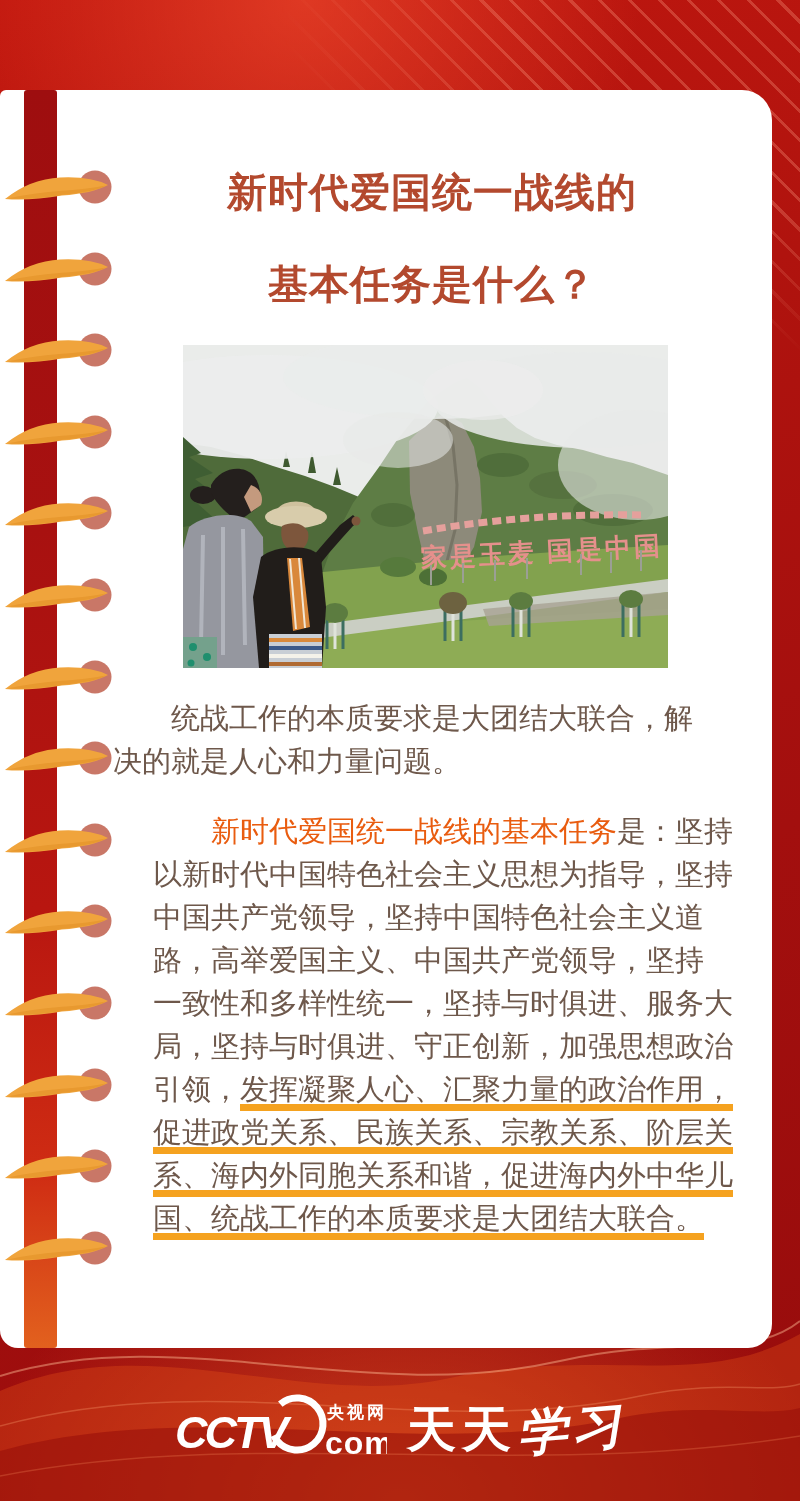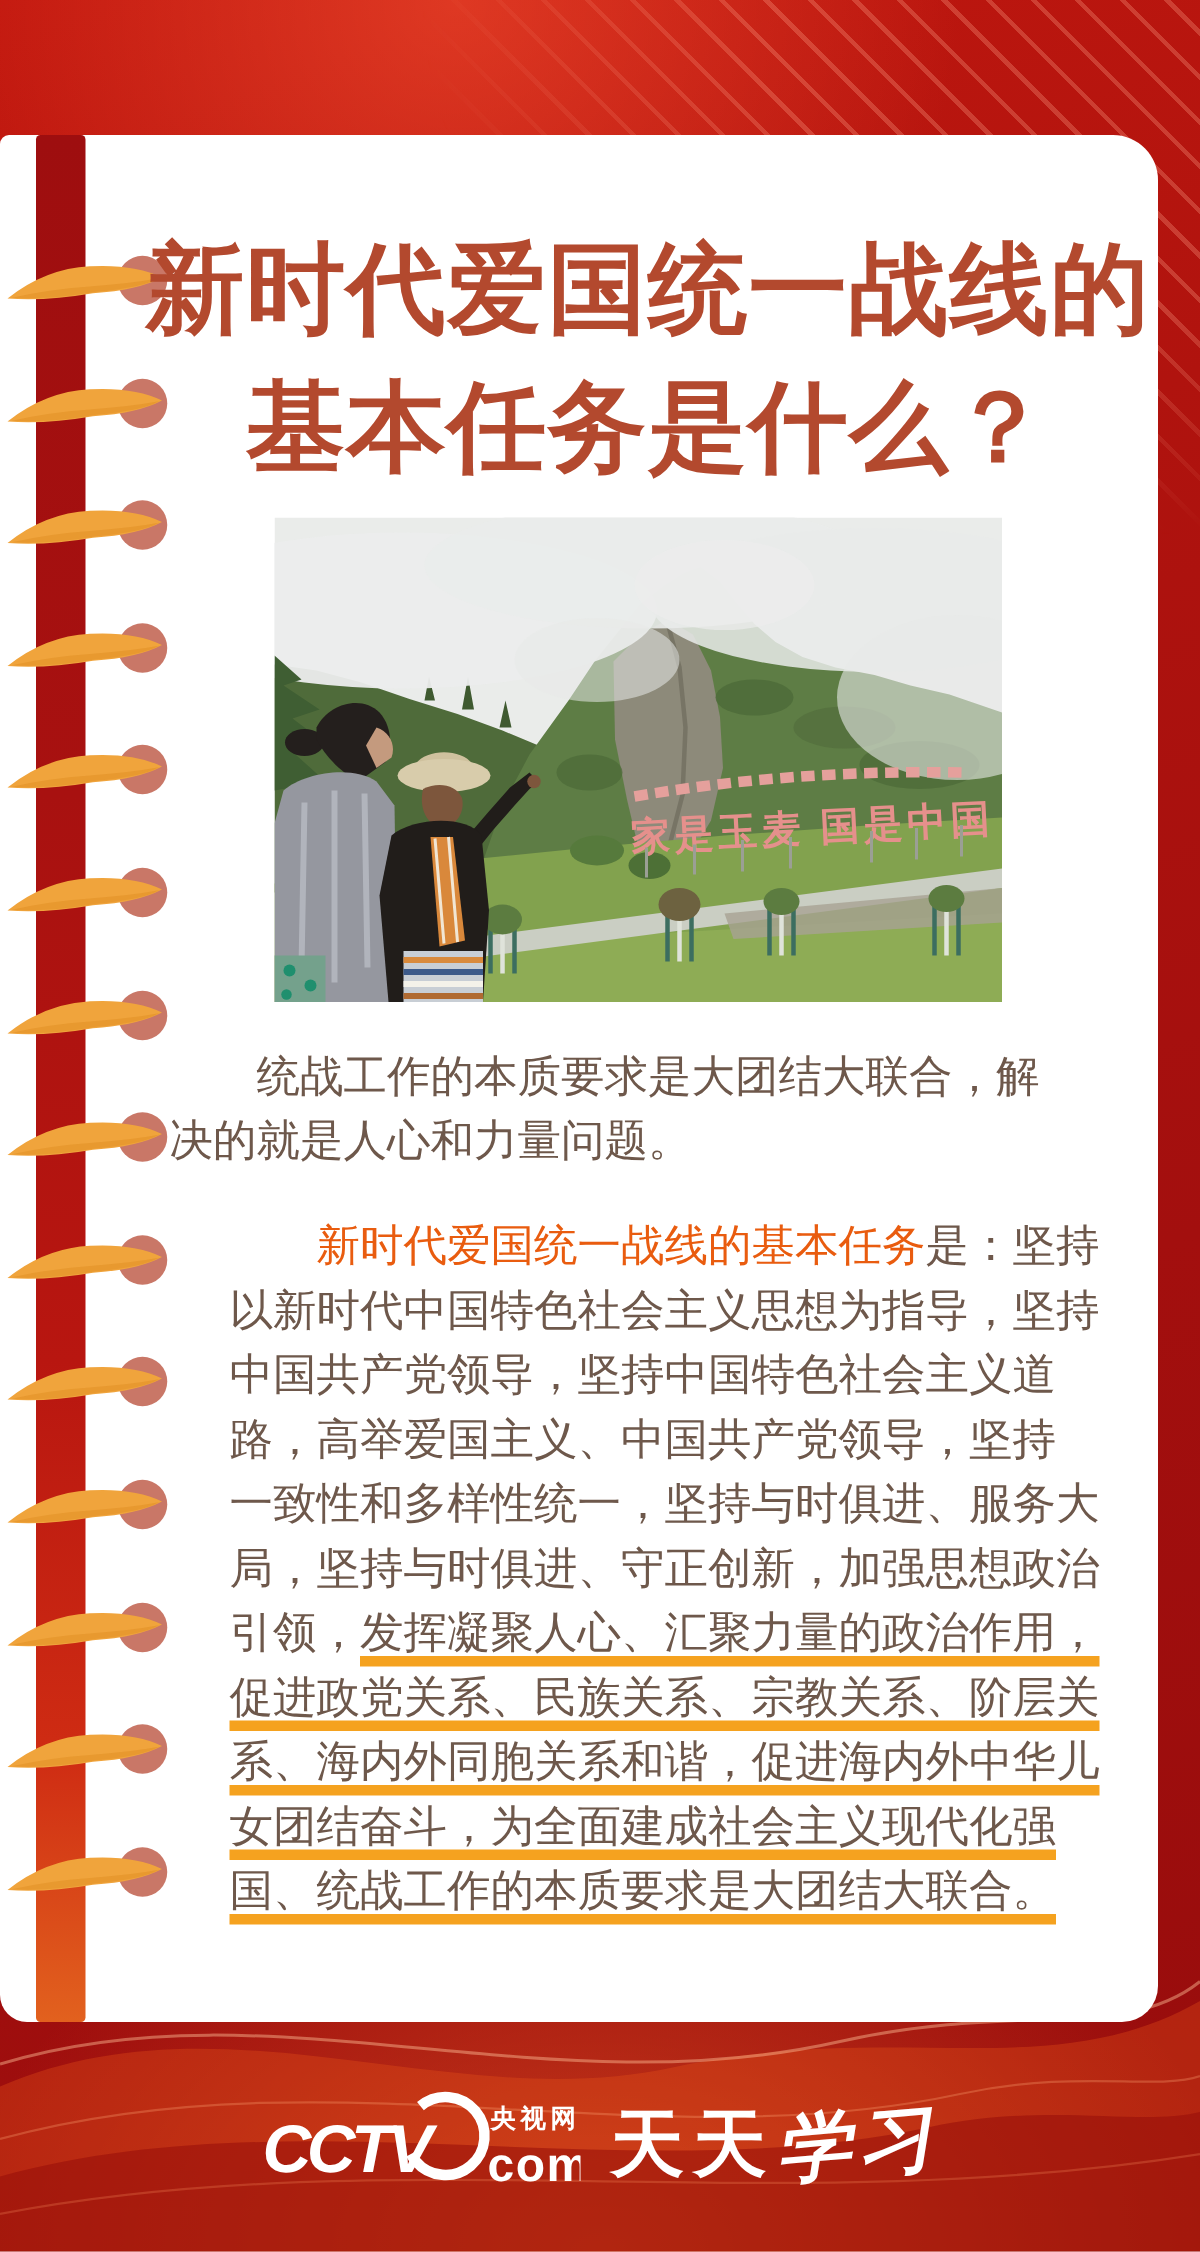--- a/index.html
+++ b/index.html
@@ -30,21 +30,21 @@
   .spine{
     left:24px;top:90px;width:33px;height:1258px;
     background:linear-gradient(180deg,#9e0e0f 0%, #a81110 35%, #b81610 65%, #cf2c13 86%, #e2611e 100%);
     border-radius:3px;
   }
   .rings{left:0;top:0;width:120px;height:1501px;}
   .ring{position:absolute;left:2px;width:112px;height:52px;}
   
   .title{
     left:92px;top:146px;width:680px;text-align:center;
-    color:#b3492e;font-weight:900;font-size:66px;line-height:92px;letter-spacing:1px;
+    color:#b3492e;font-weight:900;font-size:40px;line-height:92px;letter-spacing:1px;
   }
   
   .photo{left:183px;top:345px;width:485px;height:323px;}
   
   .para{left:113px;width:600px;color:#6e584b;font-size:29px;font-weight:400;}
   .bline{height:43px;line-height:43px;white-space:nowrap;}
   .indent{padding-left:58px;}
   .hl{color:#e95c0f;}
   .u{
     display:inline-block;line-height:43px;padding-bottom:0;
@@ -258,21 +258,20 @@
 <div class="abs para" style="top:810px;margin-left:40px;">
   <div class="bline indent"><span class="hl">新时代爱国统一战线的基本任务</span><span>是：坚持</span></div>
   <div class="bline">以新时代中国特色社会主义思想为指导，坚持</div>
   <div class="bline">中国共产党领导，坚持中国特色社会主义道</div>
   <div class="bline">路，高举爱国主义、中国共产党领导，坚持</div>
   <div class="bline">一致性和多样性统一，坚持与时俱进、服务大</div>
   <div class="bline">局，坚持与时俱进、守正创新，加强思想政治</div>
   <div class="bline"><span>引领，</span><span class="u">发挥凝聚人心、汇聚力量的政治作用，</span></div>
   <div class="bline"><span class="u">促进政党关系、民族关系、宗教关系、阶层关</span></div>
   <div class="bline"><span class="u">系、海内外同胞关系和谐，促进海内外中华儿</span></div>
-  <div class="bline"><span class="u">女团结奋斗，为全面建成社会主义现代化强</span></div>
   <div class="bline"><span class="u">国、统战工作的本质要求是大团结大联合。</span></div>
 </div>
 
 <div class="abs footer">
   <svg width="212" height="74" viewBox="0 0 212 74">
     <circle cx="122" cy="32" r="26" fill="none" stroke="#ffffff" stroke-width="7" stroke-dasharray="128 36" transform="rotate(-130 122 32)"></circle>
     <text x="0" y="56" font-size="45" font-weight="900" fill="#ffffff" letter-spacing="-3" font-style="italic">CCTV</text>
     <text x="152" y="26" font-size="17" font-weight="bold" fill="#ffffff" letter-spacing="3">央视网</text>
     <text x="150" y="62" font-size="32" font-weight="bold" fill="#ffffff" letter-spacing="1">com</text>
   </svg>

